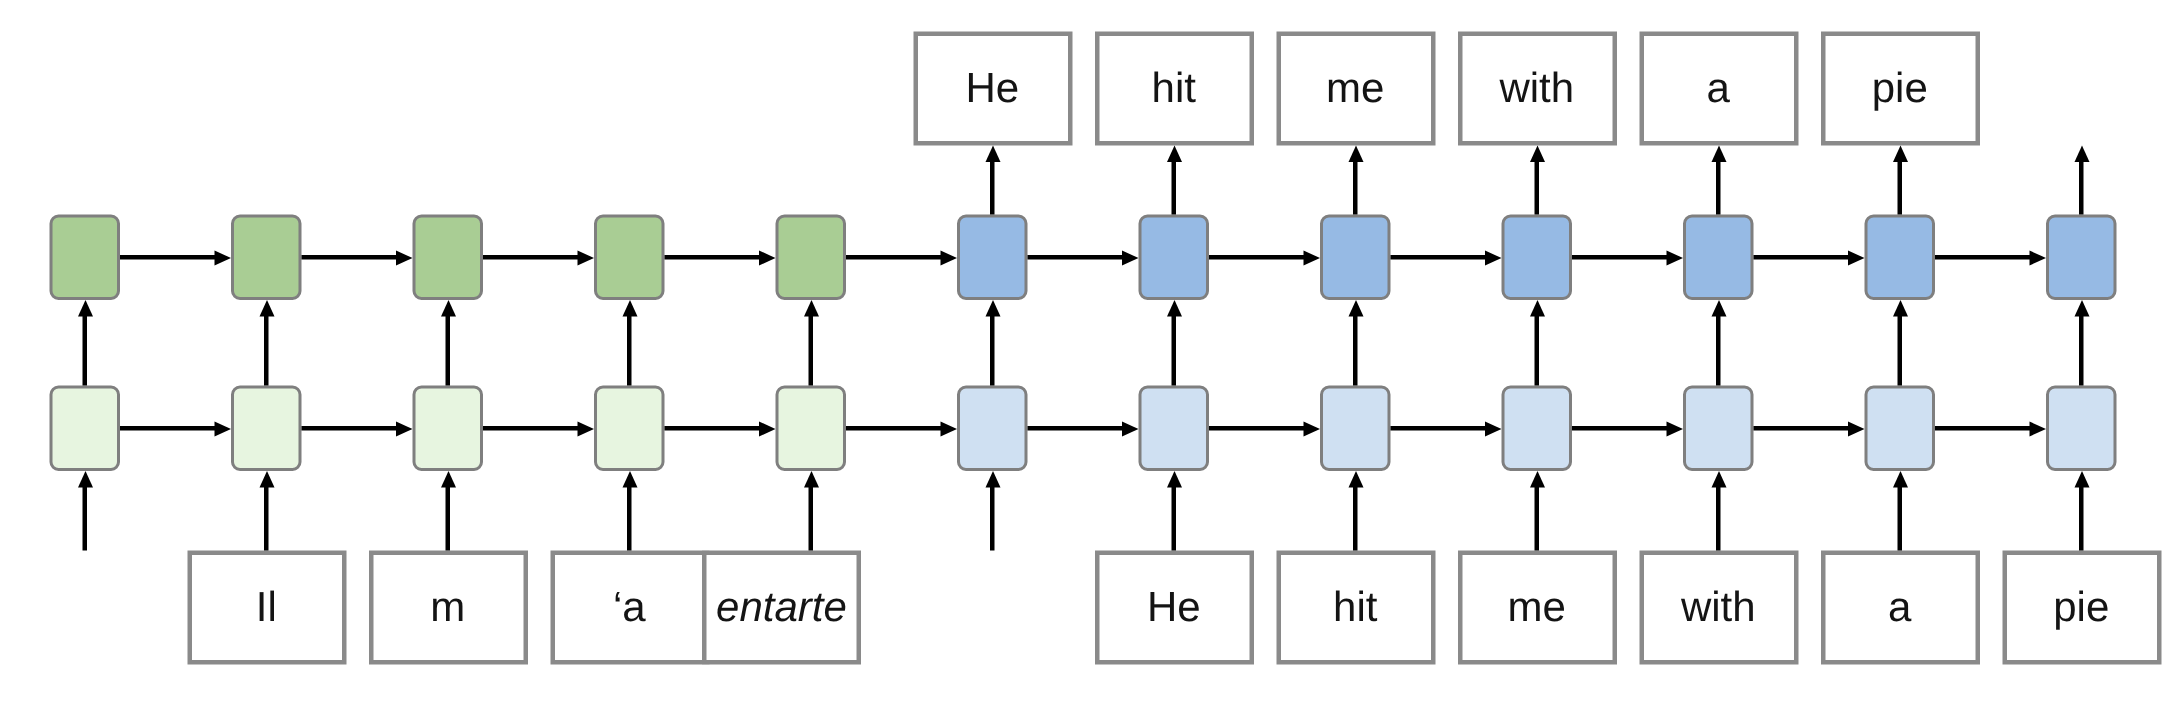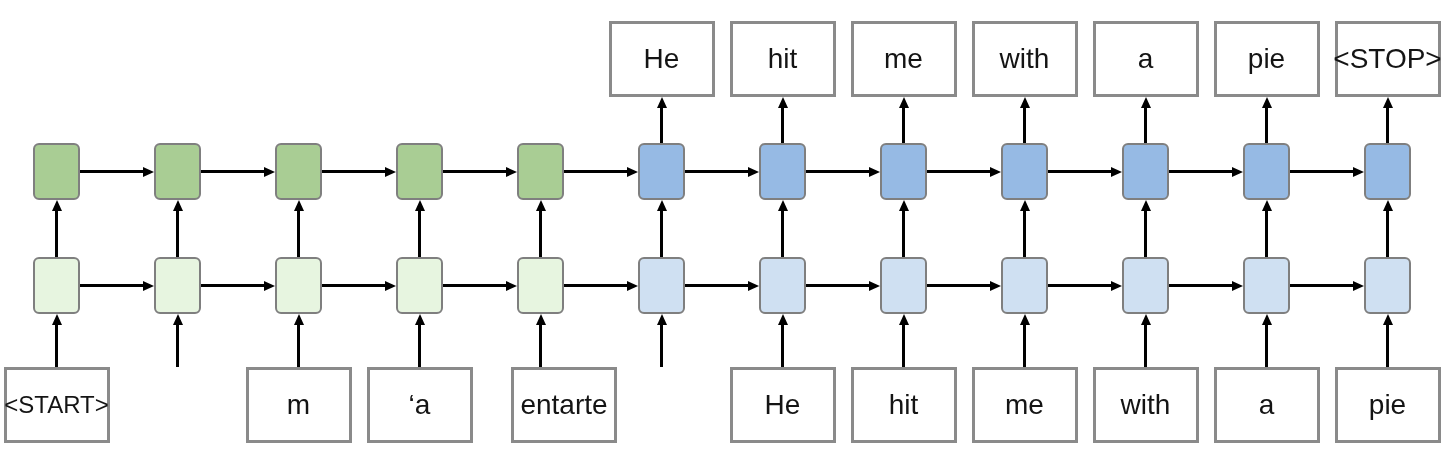--- a/index.html
+++ b/index.html
@@ -70,39 +70,39 @@
     left: 0; right: 10px;
     top: 3.5px;
     height: 3px;
     background: #000;
   }
 </style>
 </head>
 <body>
 
 <div id="canvas">
-    <div class="box small-label" style="left: 3.5px; top: 367px; border-color: rgb(138, 138, 138); color: rgb(20, 20, 20);">&lt;START&gt;</div>
     <div class="cell" style="left: 33px; top: 257px; background: rgb(231, 245, 224); border-color: rgb(127, 127, 127);"></div>
     <div class="cell" style="left: 33px; top: 143px; background: rgb(169, 205, 148); border-color: rgb(127, 127, 127);"></div>
     <div class="arrow-v" style="left: 51.5px; top: 314px; height: 53px;">
       <div class="head" style="border-bottom-color: rgb(0, 0, 0);"></div>
       <div class="shaft" style="background: rgb(0, 0, 0);"></div>
     </div>
     <div class="arrow-v" style="left: 51.5px; top: 200px; height: 57px;">
       <div class="head" style="border-bottom-color: rgb(0, 0, 0);"></div>
       <div class="shaft" style="background: rgb(0, 0, 0);"></div>
     </div>
     <div class="arrow-h" style="left: 80px; top: 166.5px; width: 74px;">
       <div class="head" style="border-left-color: rgb(0, 0, 0);"></div>
       <div class="shaft" style="background: rgb(0, 0, 0);"></div>
     </div>
     <div class="arrow-h" style="left: 80px; top: 280.5px; width: 74px;">
       <div class="head" style="border-left-color: rgb(0, 0, 0);"></div>
       <div class="shaft" style="background: rgb(0, 0, 0);"></div>
     </div>
+    <div class="box" style="left: 124.5px; top: 367px; border-color: rgb(138, 138, 138); color: rgb(20, 20, 20);">Il</div>
     <div class="cell" style="left: 154px; top: 257px; background: rgb(231, 245, 224); border-color: rgb(127, 127, 127);"></div>
     <div class="cell" style="left: 154px; top: 143px; background: rgb(169, 205, 148); border-color: rgb(127, 127, 127);"></div>
     <div class="arrow-v" style="left: 172.5px; top: 314px; height: 53px;">
       <div class="head" style="border-bottom-color: rgb(0, 0, 0);"></div>
       <div class="shaft" style="background: rgb(0, 0, 0);"></div>
     </div>
     <div class="arrow-v" style="left: 172.5px; top: 200px; height: 57px;">
       <div class="head" style="border-bottom-color: rgb(0, 0, 0);"></div>
       <div class="shaft" style="background: rgb(0, 0, 0);"></div>
     </div>
@@ -145,21 +145,21 @@
       <div class="shaft" style="background: rgb(0, 0, 0);"></div>
     </div>
     <div class="arrow-h" style="left: 443px; top: 166.5px; width: 74px;">
       <div class="head" style="border-left-color: rgb(0, 0, 0);"></div>
       <div class="shaft" style="background: rgb(0, 0, 0);"></div>
     </div>
     <div class="arrow-h" style="left: 443px; top: 280.5px; width: 74px;">
       <div class="head" style="border-left-color: rgb(0, 0, 0);"></div>
       <div class="shaft" style="background: rgb(0, 0, 0);"></div>
     </div>
-    <div class="box" style="left: 511px; top: 367px; border-color: rgb(138, 138, 138); color: rgb(20, 20, 20);">entarte</div>
+    <div class="box" style="left: 468px; top: 367px; border-color: rgb(138, 138, 138); color: rgb(20, 20, 20); font-style: italic;">entarte</div>
     <div class="cell" style="left: 517px; top: 257px; background: rgb(231, 245, 224); border-color: rgb(127, 127, 127);"></div>
     <div class="cell" style="left: 517px; top: 143px; background: rgb(169, 205, 148); border-color: rgb(127, 127, 127);"></div>
     <div class="arrow-v" style="left: 535.5px; top: 314px; height: 53px;">
       <div class="head" style="border-bottom-color: rgb(0, 0, 0);"></div>
       <div class="shaft" style="background: rgb(0, 0, 0);"></div>
     </div>
     <div class="arrow-v" style="left: 535.5px; top: 200px; height: 57px;">
       <div class="head" style="border-bottom-color: rgb(0, 0, 0);"></div>
       <div class="shaft" style="background: rgb(0, 0, 0);"></div>
     </div>
@@ -318,18 +318,17 @@
     <div class="cell" style="left: 1364px; top: 257px; background: rgb(207, 224, 242); border-color: rgb(127, 127, 127);"></div>
     <div class="cell" style="left: 1364px; top: 143px; background: rgb(150, 186, 228); border-color: rgb(127, 127, 127);"></div>
     <div class="arrow-v" style="left: 1382.5px; top: 314px; height: 53px;">
       <div class="head" style="border-bottom-color: rgb(0, 0, 0);"></div>
       <div class="shaft" style="background: rgb(0, 0, 0);"></div>
     </div>
     <div class="arrow-v" style="left: 1382.5px; top: 200px; height: 57px;">
       <div class="head" style="border-bottom-color: rgb(0, 0, 0);"></div>
       <div class="shaft" style="background: rgb(0, 0, 0);"></div>
     </div>
-    <div class="box" style="left: 1334.5px; top: 21px; border-color: rgb(138, 138, 138); color: rgb(20, 20, 20);">&lt;STOP&gt;</div>
     <div class="arrow-v" style="left: 1382.5px; top: 97px; height: 46px;">
       <div class="head" style="border-bottom-color: rgb(0, 0, 0);"></div>
       <div class="shaft" style="background: rgb(0, 0, 0);"></div>
     </div>
   </div>
 
 </body></html>

